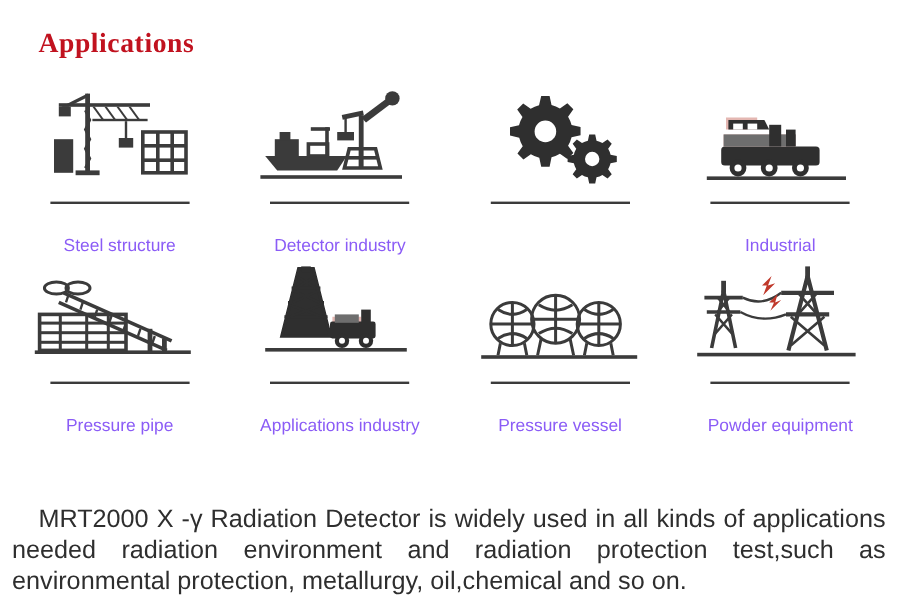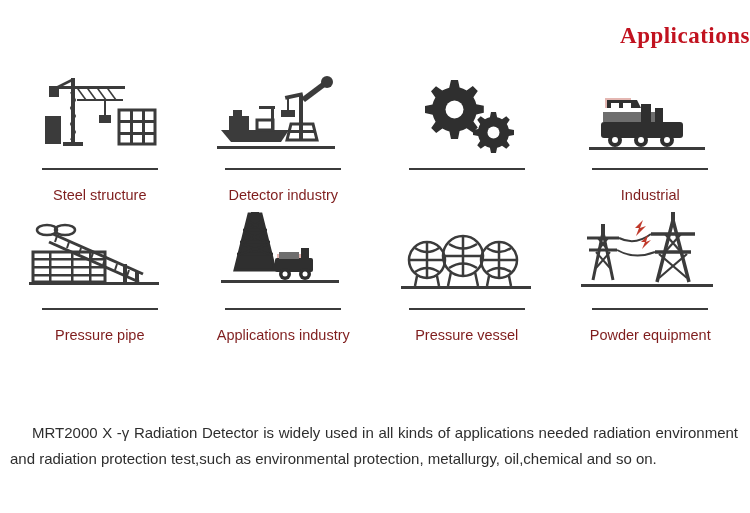--- a/index.html
+++ b/index.html
@@ -13,28 +13,29 @@
     font-family: "Liberation Sans", sans-serif;
     color: #333;
     overflow: hidden;
   }
   .page {
     position: relative;
     width: 750px;
     height: 513px;
   }
   .title {
-    text-align: right;
+    text-align: left;
     color: #c1121f;
     font-family: "Liberation Serif", serif;
     font-weight: bold;
     font-size: 23px;
     letter-spacing: 0.5px;
     margin: 22px 0 0 0;
     line-height: 28px;
+    padding-left: 32px;
   }
   .grid {
     margin-top: 22px;
     display: grid;
     grid-template-columns: repeat(4, 1fr);
     grid-template-rows: repeat(2, auto);
     column-gap: 0px;
     row-gap: 8px;
     padding: 0 8px;
   }
@@ -56,33 +57,33 @@
   .icon-box svg {
     display: block;
   }
   .underline {
     width: 116px;
     height: 2px;
     background: #3b3b3b;
     margin-top: 6px;
   }
   .caption {
-    color: #7f1d1d;
+    color: #8b5cf6;
     font-size: 14.5px;
     text-align: left;
-    margin-top: 16px;
+    margin-top: 26px;
     line-height: 18px;
     white-space: nowrap;
   }
   .paragraph {
     position: absolute;
     left: 10px;
     right: 12px;
     top: 398px;
-    font-size: 15px;
+    font-size: 21px;
     line-height: 26px;
     color: #2e2e2e;
     text-align: justify;
     text-indent: 22px;
   }
   .st0 { fill: #3b3b3b; }
   .st-dark { fill: #2f2f2f; }
   .st-mid { fill: #6e6e6e; }
   .st-pink { fill: #e4b7b2; }
   .st-red { fill: #c0392b; }

